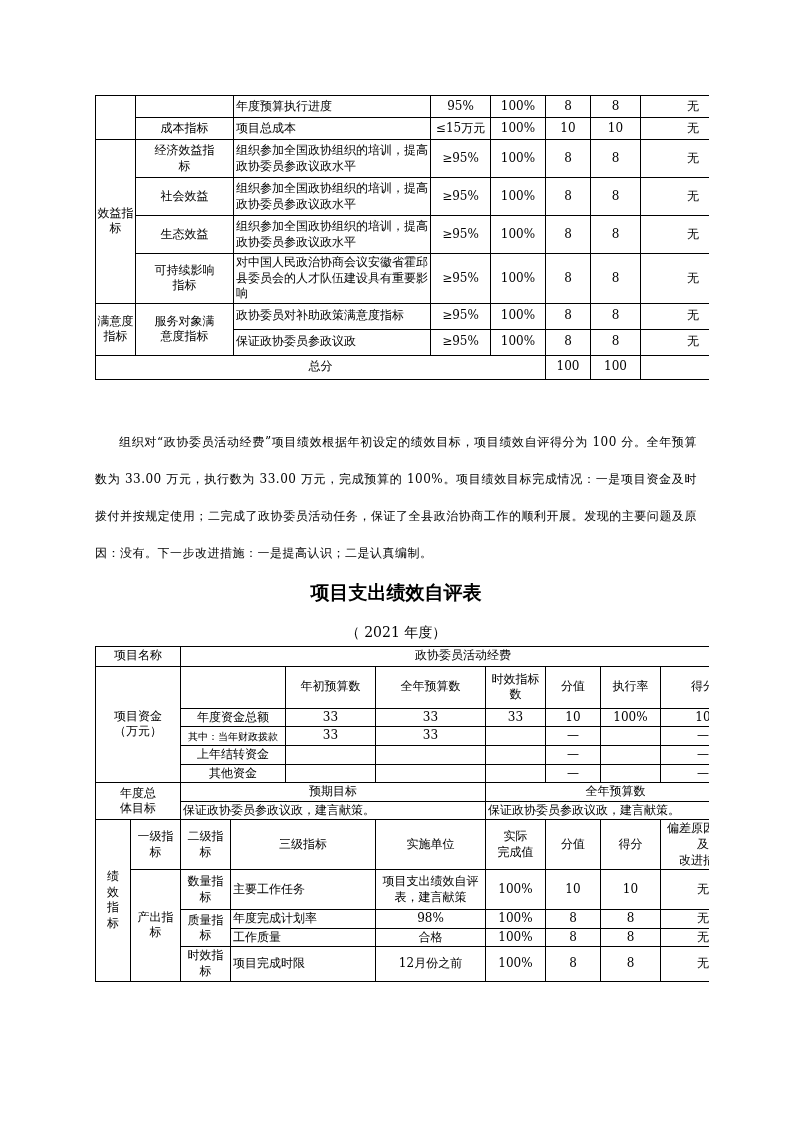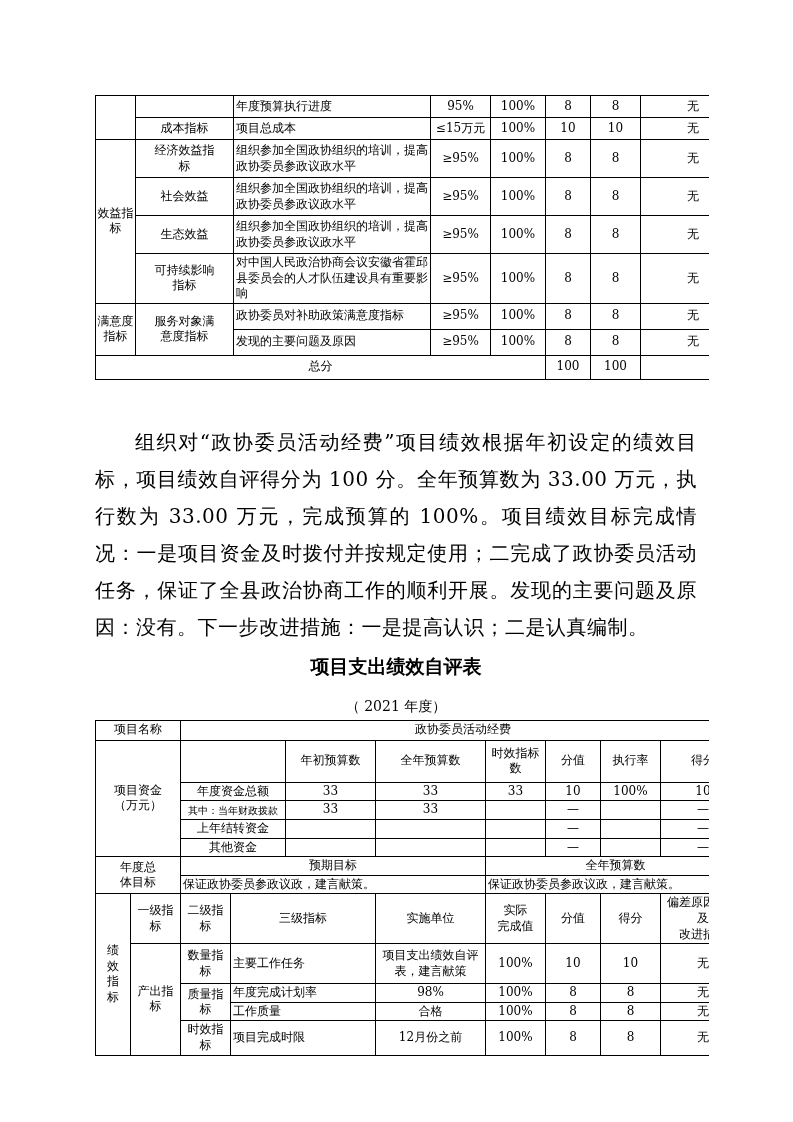--- a/index.html
+++ b/index.html
@@ -35,21 +35,21 @@
   .tbl td.tight { padding: 1px 1px; }
   .tbl td.small { font-size: 10px; }
   .stack { margin-top: -1px; }
   .h17 { height: 17px; } .h20 { height: 20px; } .h22 { height: 22px; }
   .h24 { height: 24px; } .h26 { height: 26px; }
   .h35 { height: 35px; } .h36 { height: 36px; } .h38 { height: 38px; }
   .h40 { height: 40px; } .h42 { height: 42px; } .h48 { height: 48px; }
   .para {
     width: 602px;
     margin-top: 44px;
-    font-size: 20px;
+    font-size: 12px;
     letter-spacing: 0.5px;
     line-height: 37px;
     text-align: justify;
     text-indent: 2em;
   }
   .tbl-title {
     width: 602px;
     margin-top: 8px;
     text-align: center;
     font-size: 19px;
@@ -145,21 +145,21 @@
       <td rowspan="2">服务对象满
 意度指标</td>
       <td class="left">政协委员对补助政策满意度指标</td>
       <td>≥95%</td>
       <td>100%</td>
       <td>8</td>
       <td>8</td>
       <td>无</td>
     </tr>
     <tr class="h26">
-      <td class="left">发现的主要问题及原因</td>
+      <td class="left">保证政协委员参政议政</td>
       <td>≥95%</td>
       <td>100%</td>
       <td>8</td>
       <td>8</td>
       <td>无</td>
     </tr>
     <tr class="h24">
       <td colspan="5">总分</td>
       <td>100</td>
       <td>100</td>

